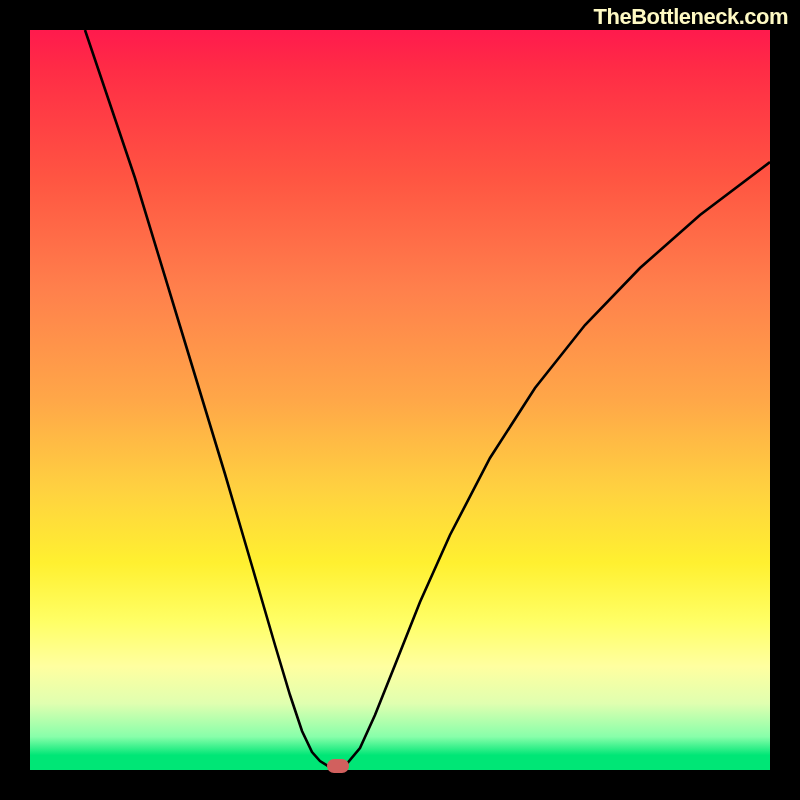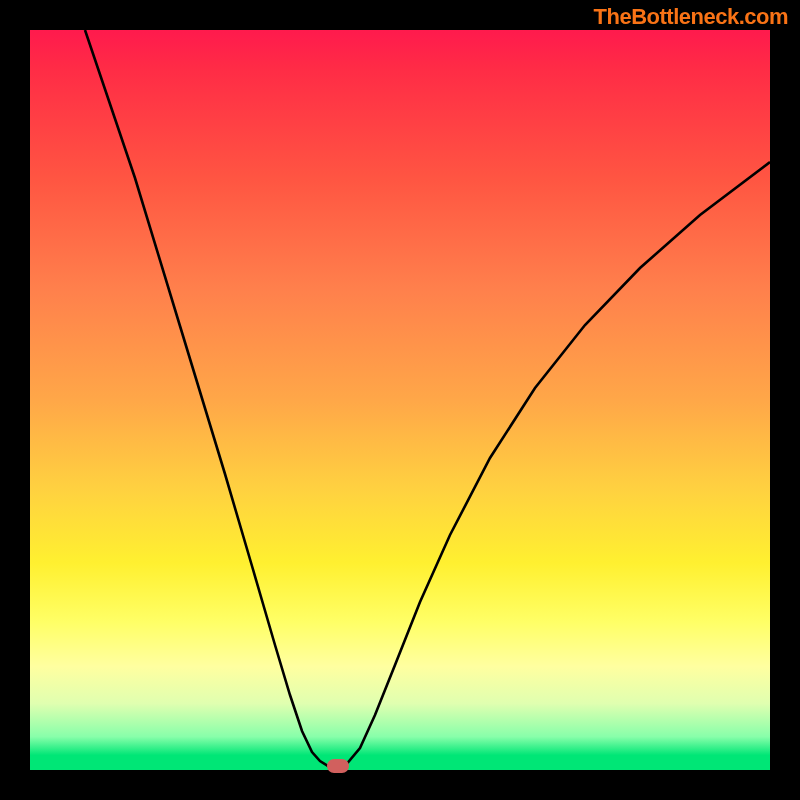--- a/index.html
+++ b/index.html
@@ -10,21 +10,21 @@
     background: #000;
     position: relative;
   }
   .watermark {
     position: absolute;
     top: 4px;
     right: 12px;
     font-family: Arial, Helvetica, sans-serif;
     font-size: 22px;
     font-weight: 600;
-    color: #f97316;
+    color: #fef9c3;
     z-index: 10;
     letter-spacing: -0.5px;
   }
   .plot-area {
     position: absolute;
     top: 30px;
     left: 30px;
     width: 740px;
     height: 740px;
     background: linear-gradient(to bottom,

